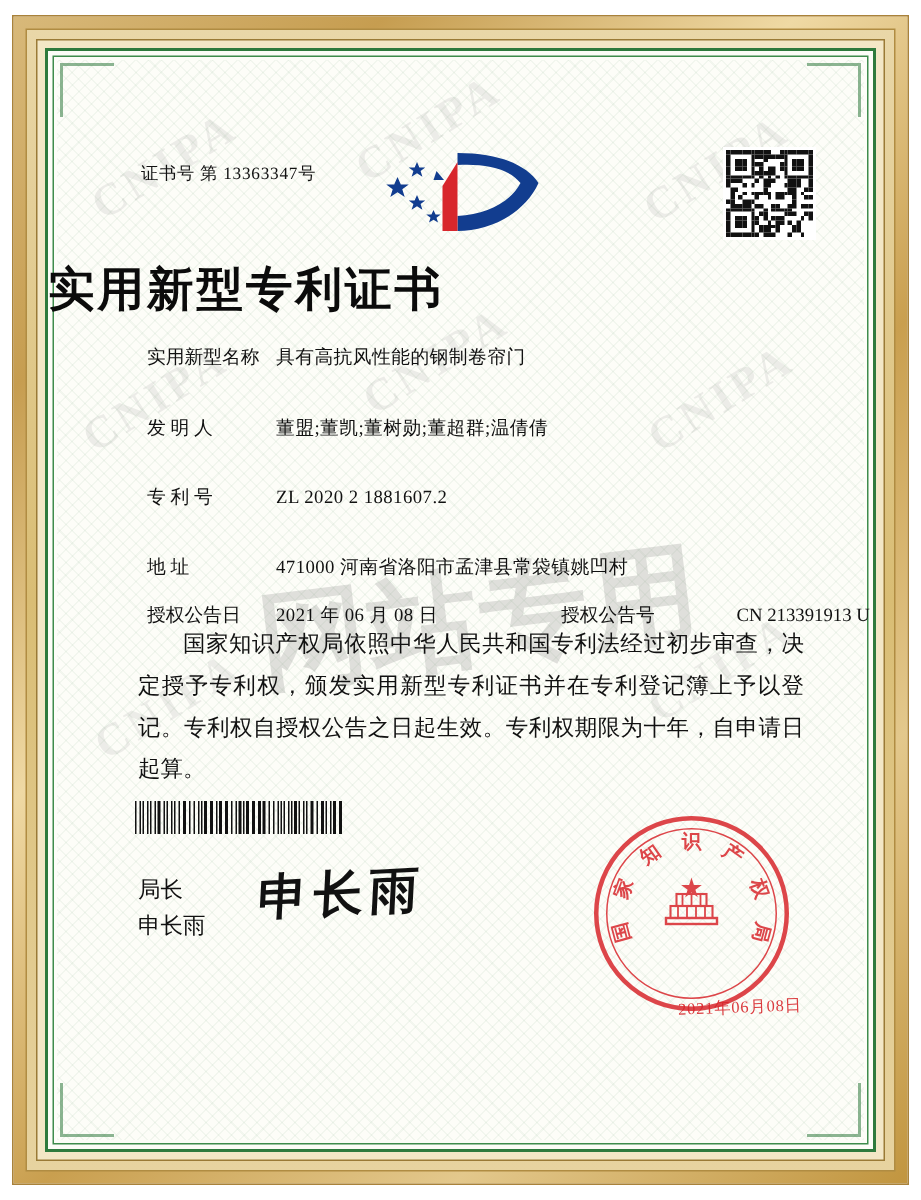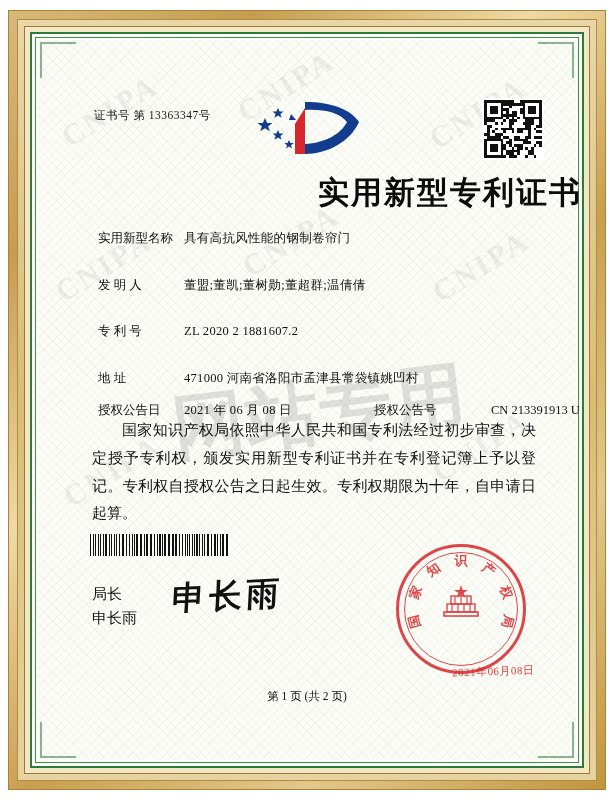--- a/index.html
+++ b/index.html
@@ -177,21 +177,21 @@
     transform: translateX(-50%);
     top: 64px;
     width: 120px;
     height: 60px;
   }
 
   .title {
     position: absolute;
     left: 0; right: 0;
     top: 138px;
-    text-align: right;
+    text-align: left;
     font-family: "Liberation Serif", serif;
     font-size: 31px;
     font-weight: bold;
     color: #0b0b0b;
     letter-spacing: 2px;
   }
 
   .fields {
     position: absolute;
     left: 66px;
@@ -961,16 +961,15 @@
               <line x1="21" y1="14" x2="21" y2="22"></line>
               <line x1="27" y1="14" x2="27" y2="22"></line>
               <line x1="33" y1="14" x2="33" y2="22"></line>
             </g>
             <polygon points="27,3 28.6,8 33.9,8 29.6,11.1 31.2,16.1 27,13 22.8,16.1 24.4,11.1 20.1,8 25.4,8" fill="#d8272c"></polygon>
           </svg>
         </div>
       </div>
       <div class="seal-date">2021年06月08日</div>
 
-      <div class="page-num">第 1 页 (共 2 页)</div>
     </div>
   </div>
 </div>
 
 </body></html>

